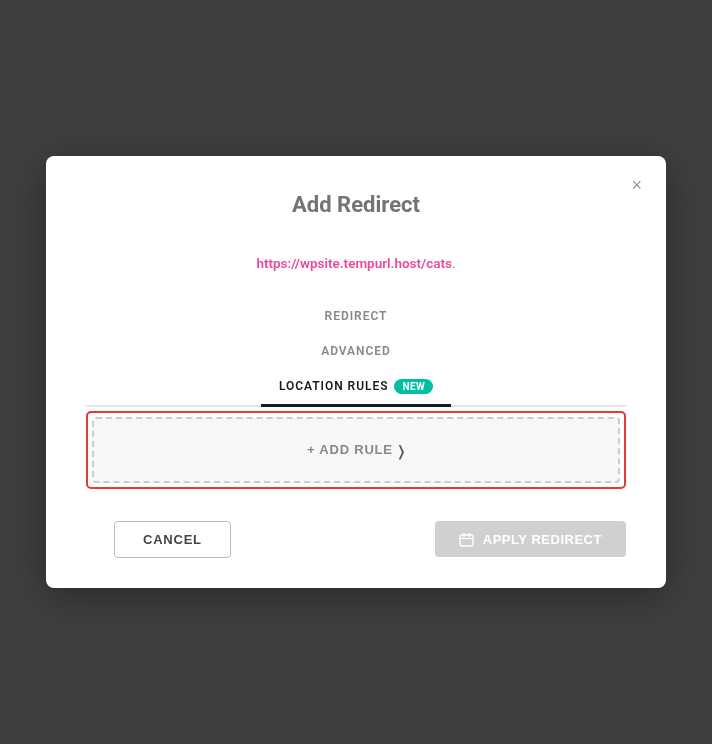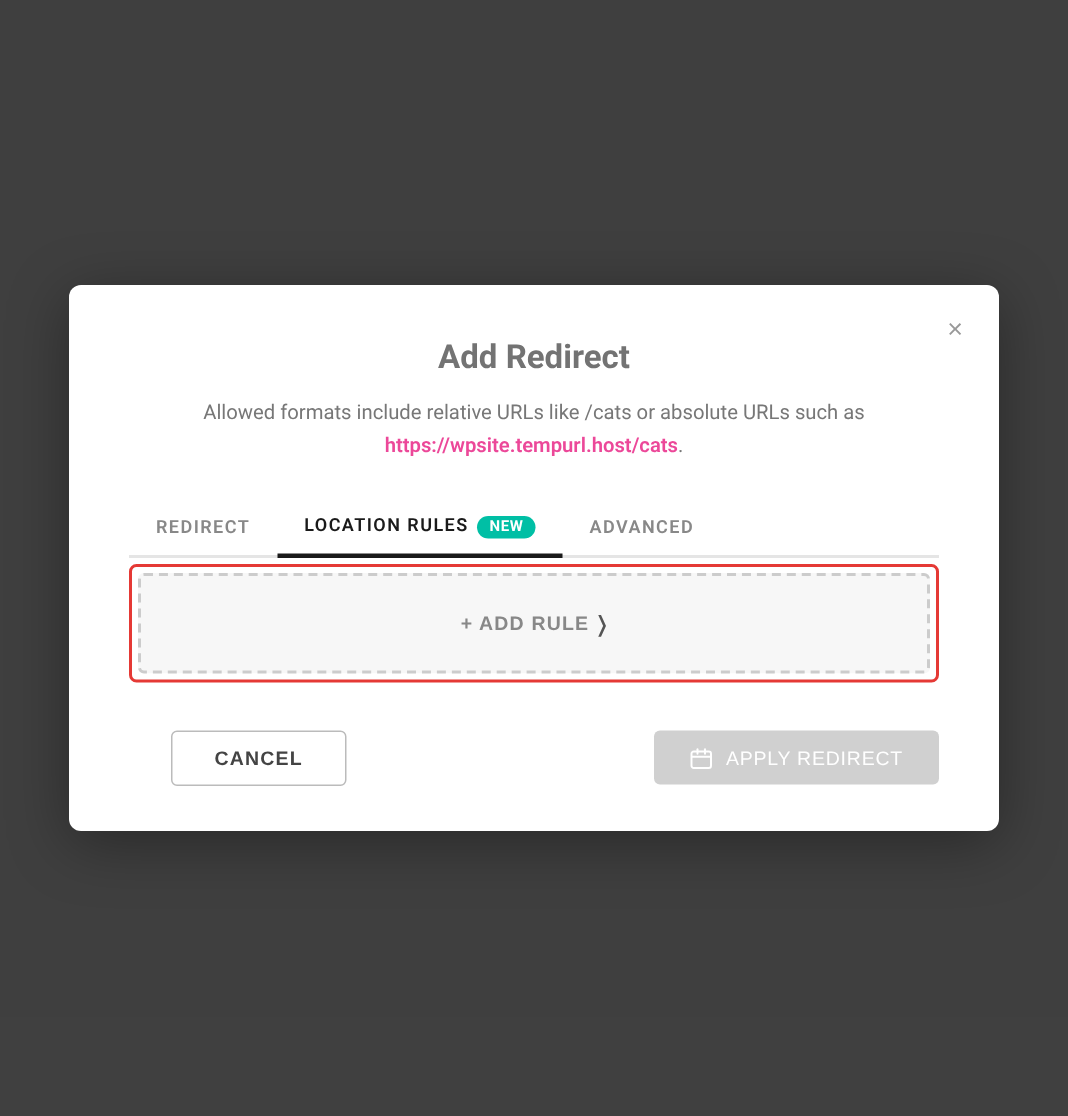--- a/index.html
+++ b/index.html
@@ -64,20 +64,21 @@
       color: #ec4899;
       font-weight: 600;
     }
 
     .tabs {
       display: flex;
       align-items: center;
       border-bottom: 2px solid #e5e5e5;
       margin-bottom: 4px;
       gap: 0;
+      flex-direction: column;
     }
 
     .tab {
       padding: 10px 18px;
       font-size: 12px;
       font-weight: 600;
       letter-spacing: 0.08em;
       color: #888;
       cursor: pointer;
       border-bottom: 3px solid transparent;
@@ -161,21 +162,21 @@
       cursor: pointer;
       text-transform: uppercase;
     }
 
     .btn-apply {
       background: #d0d0d0;
       border: none;
       border-radius: 4px;
       padding: 10px 24px;
       font-size: 13px;
-      font-weight: 400;
+      font-weight: 700;
       color: #fff;
       letter-spacing: 0.04em;
       cursor: not-allowed;
       display: flex;
       align-items: center;
       gap: 8px;
       text-transform: uppercase;
     }
 
     .calendar-icon {
@@ -192,30 +193,30 @@
 
 <div class="overlay"></div>
 
 <div class="modal">
 
   <button class="modal-close">×</button>
 
   <h2 class="modal-title">Add Redirect</h2>
 
   <p class="modal-description">
-    <span>Allowed formats include relative URLs like /cats or absolute URLs such as</span><br>
+    <br>
     <strong>https://wpsite.tempurl.host/cats</strong><span>.</span>
   </p>
 
   <div class="tabs">
     <div class="tab">REDIRECT</div>
+    <div class="tab">ADVANCED</div>
     <div class="tab active">
       <span>LOCATION RULES</span><span class="tab-badge">NEW</span>
     </div>
-    <div class="tab">ADVANCED</div>
   </div>
 
 
   <div class="add-rule-wrapper">
     <button class="add-rule-button">
       <span>+ ADD RULE</span>
       <span class="cursor-icon">〉</span>
     </button>
   </div>
 

